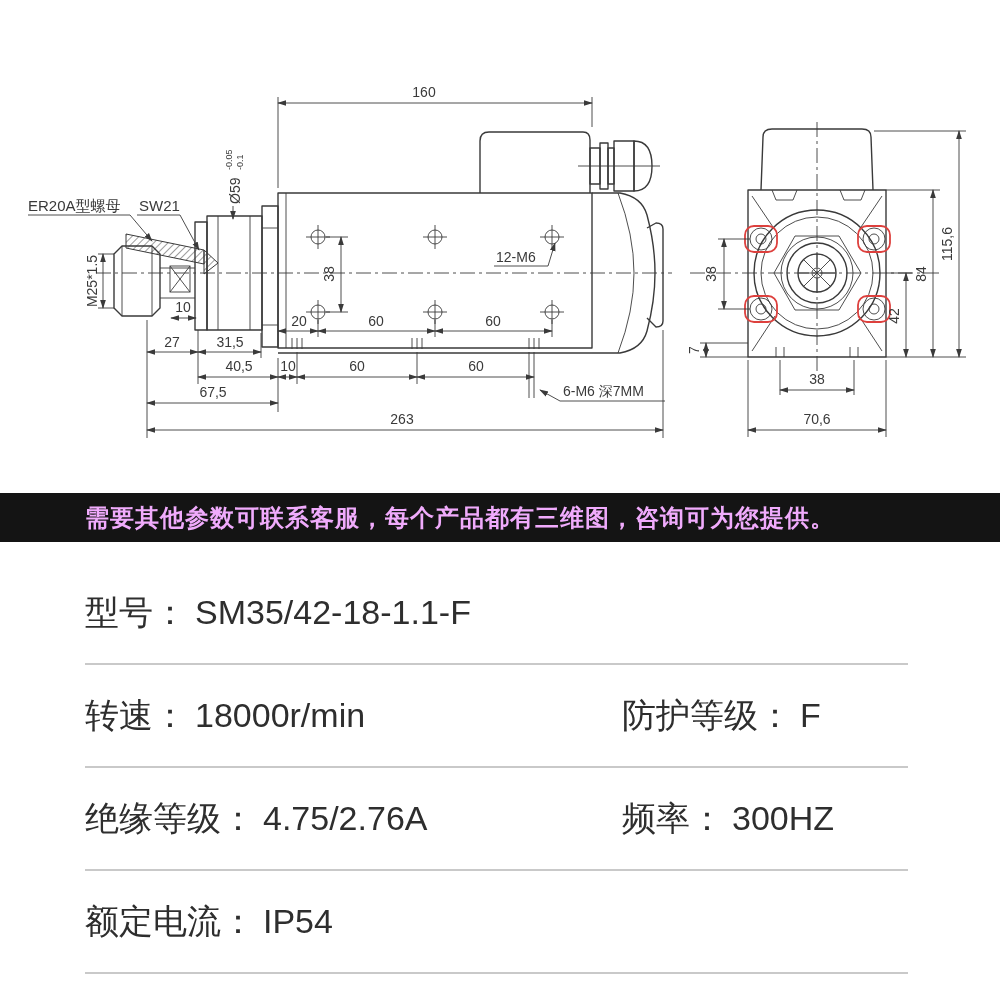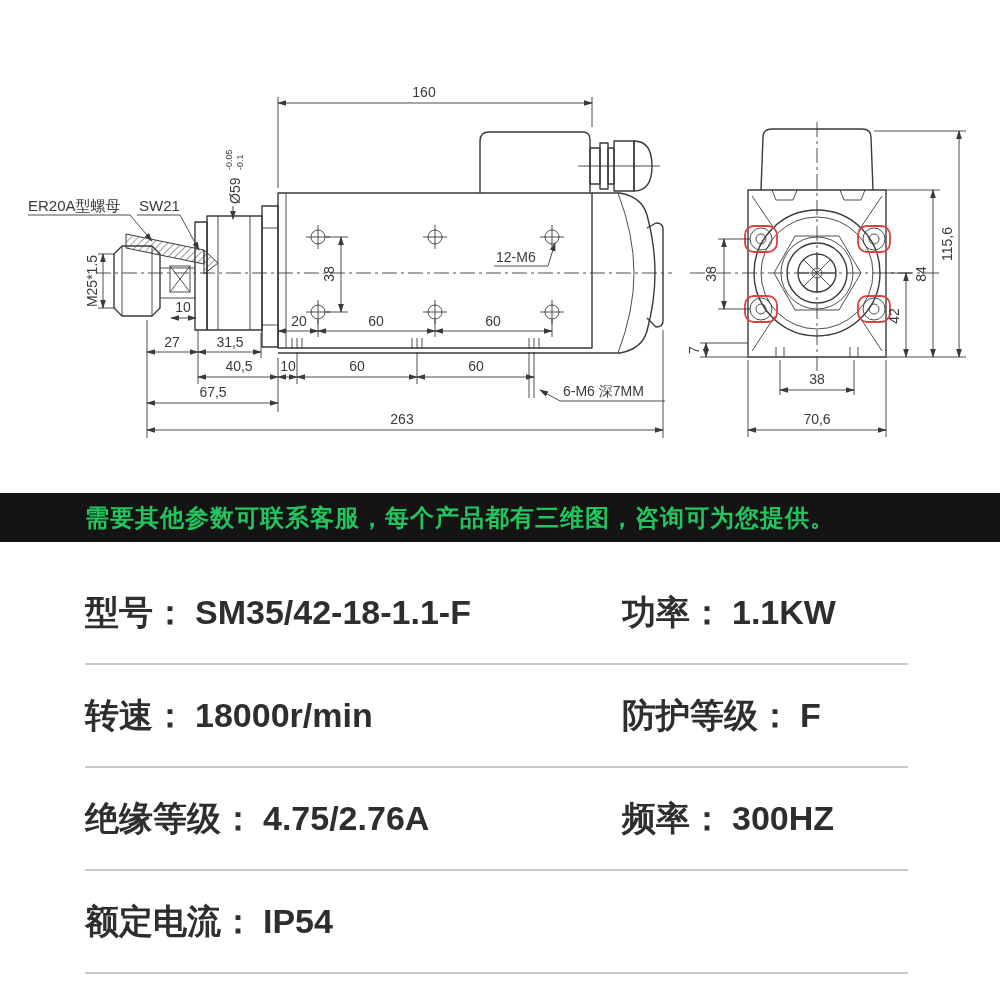--- a/index.html
+++ b/index.html
@@ -11,22 +11,22 @@
   svg .cl{fill:none;stroke:#3a3a3a;stroke-width:0.9;stroke-dasharray:15 4 3 4;}
   svg .red{fill:none;stroke:#dd403d;stroke-width:1.8;}
   svg .hx{fill:url(#hatch);stroke:#3a3a3a;stroke-width:1;}
   svg text{font-family:"Liberation Sans",sans-serif;fill:#3a3a3a;}
   svg .dt{font-size:14px;text-anchor:middle;}
   svg .dts{font-size:14px;text-anchor:start;}
   svg .lb{font-size:15px;text-anchor:start;}
   svg .tol{font-size:9px;text-anchor:start;}
   .banner{position:absolute;left:0;top:493px;width:1000px;height:49px;background:#141414;
           display:flex;align-items:center;}
-  .banner-text{margin-left:85px;font-size:24px;font-weight:bold;color:#22c55e;letter-spacing:1px;}
-  .specs{position:absolute;left:85px;top:562px;width:823px;color:#2e2e2e;font-weight:bold;}
+  .banner-text{margin-left:85px;font-size:24px;font-weight:bold;color:#f0abfc;letter-spacing:1px;}
+  .specs{position:absolute;left:85px;top:562px;width:823px;color:#2e2e2e;}
   .spec-row{height:101px;display:flex;align-items:center;border-bottom:2px solid #c9c9c9;font-size:34px;}
   .cell{white-space:nowrap;}
   .cell.left{width:537px;}
   .cell.right{flex:1;}
   .val{margin-left:8px;}
 </style>
 </head>
 <body>
 
 <div class="page">
@@ -303,23 +303,20 @@
 
   <div class="banner">
     <div class="banner-text">需要其他参数可联系客服，每个产品都有三维图，咨询可为您提供。</div>
   </div>
 
   <div class="specs">
     <div class="spec-row">
       <div class="cell left">
         <span class="lbl">型号：</span><span class="val">SM35/42-18-1.1-F</span>
       </div>
-      <div class="cell right">
-        <span class="lbl">功率：</span><span class="val">1.1KW</span>
-      </div>
     </div>
     <div class="spec-row">
       <div class="cell left">
         <span class="lbl">转速：</span><span class="val">18000r/min</span>
       </div>
       <div class="cell right">
         <span class="lbl">防护等级：</span><span class="val">F</span>
       </div>
     </div>
     <div class="spec-row">

